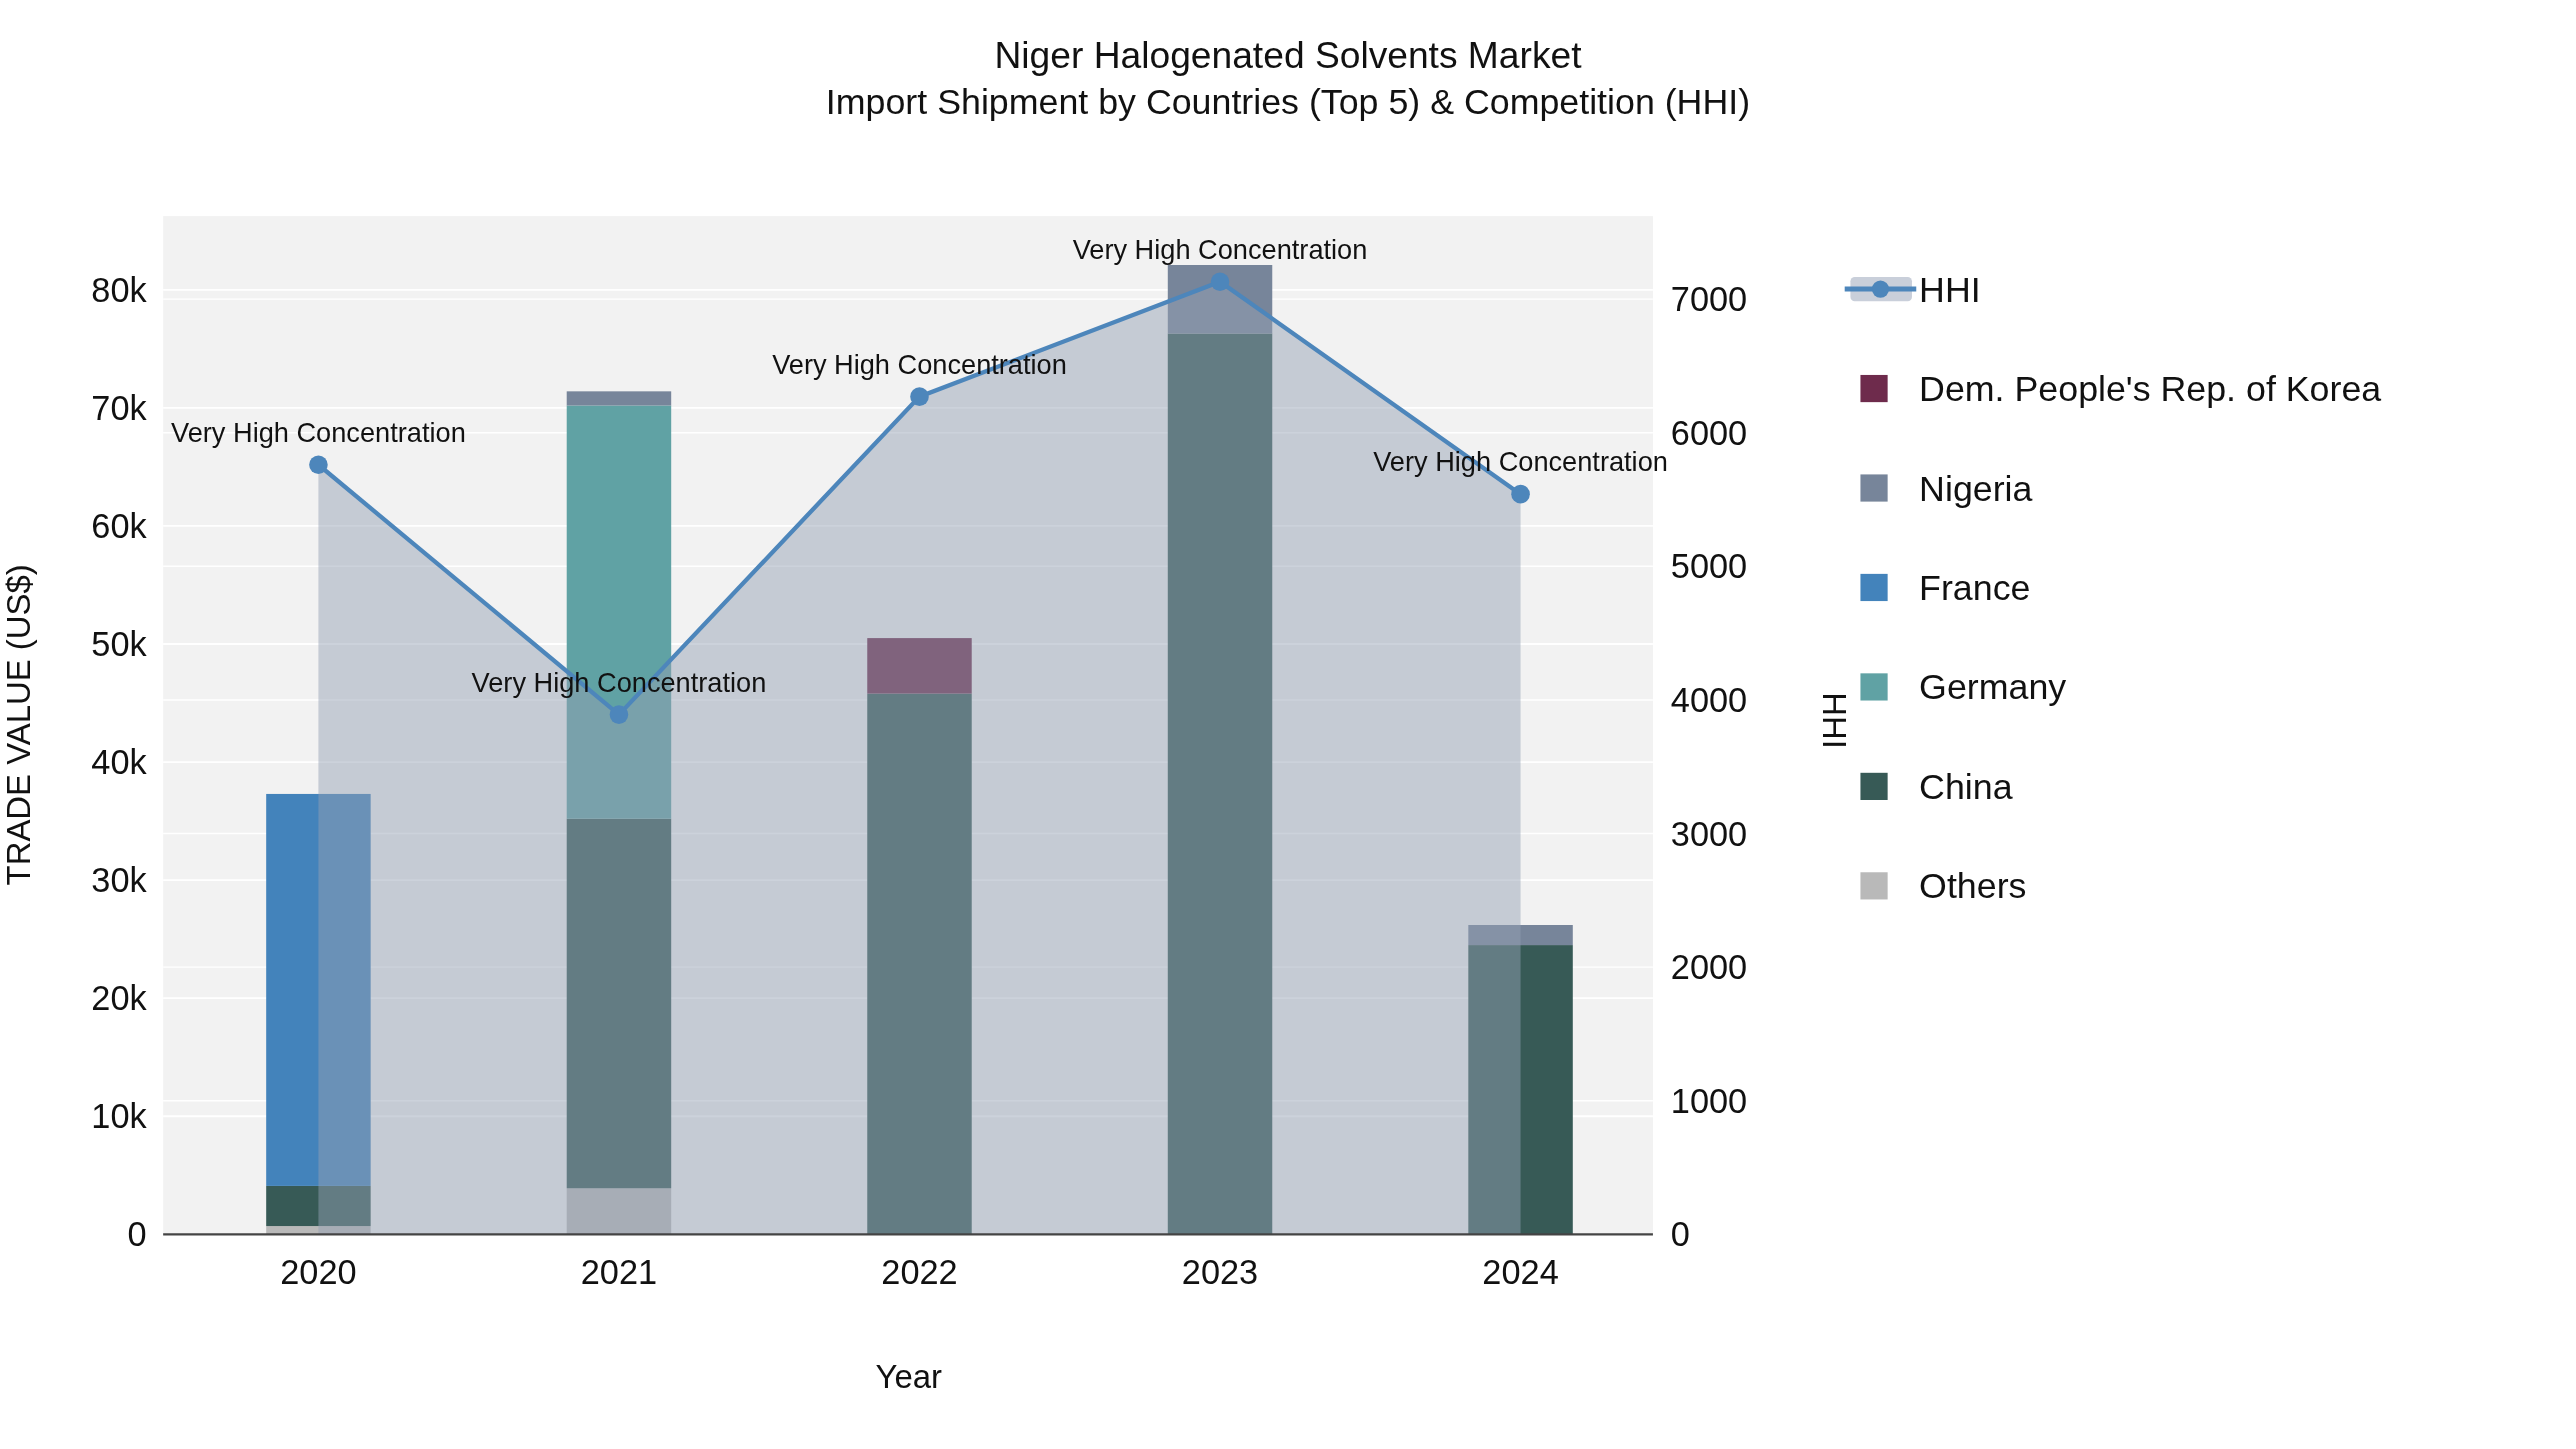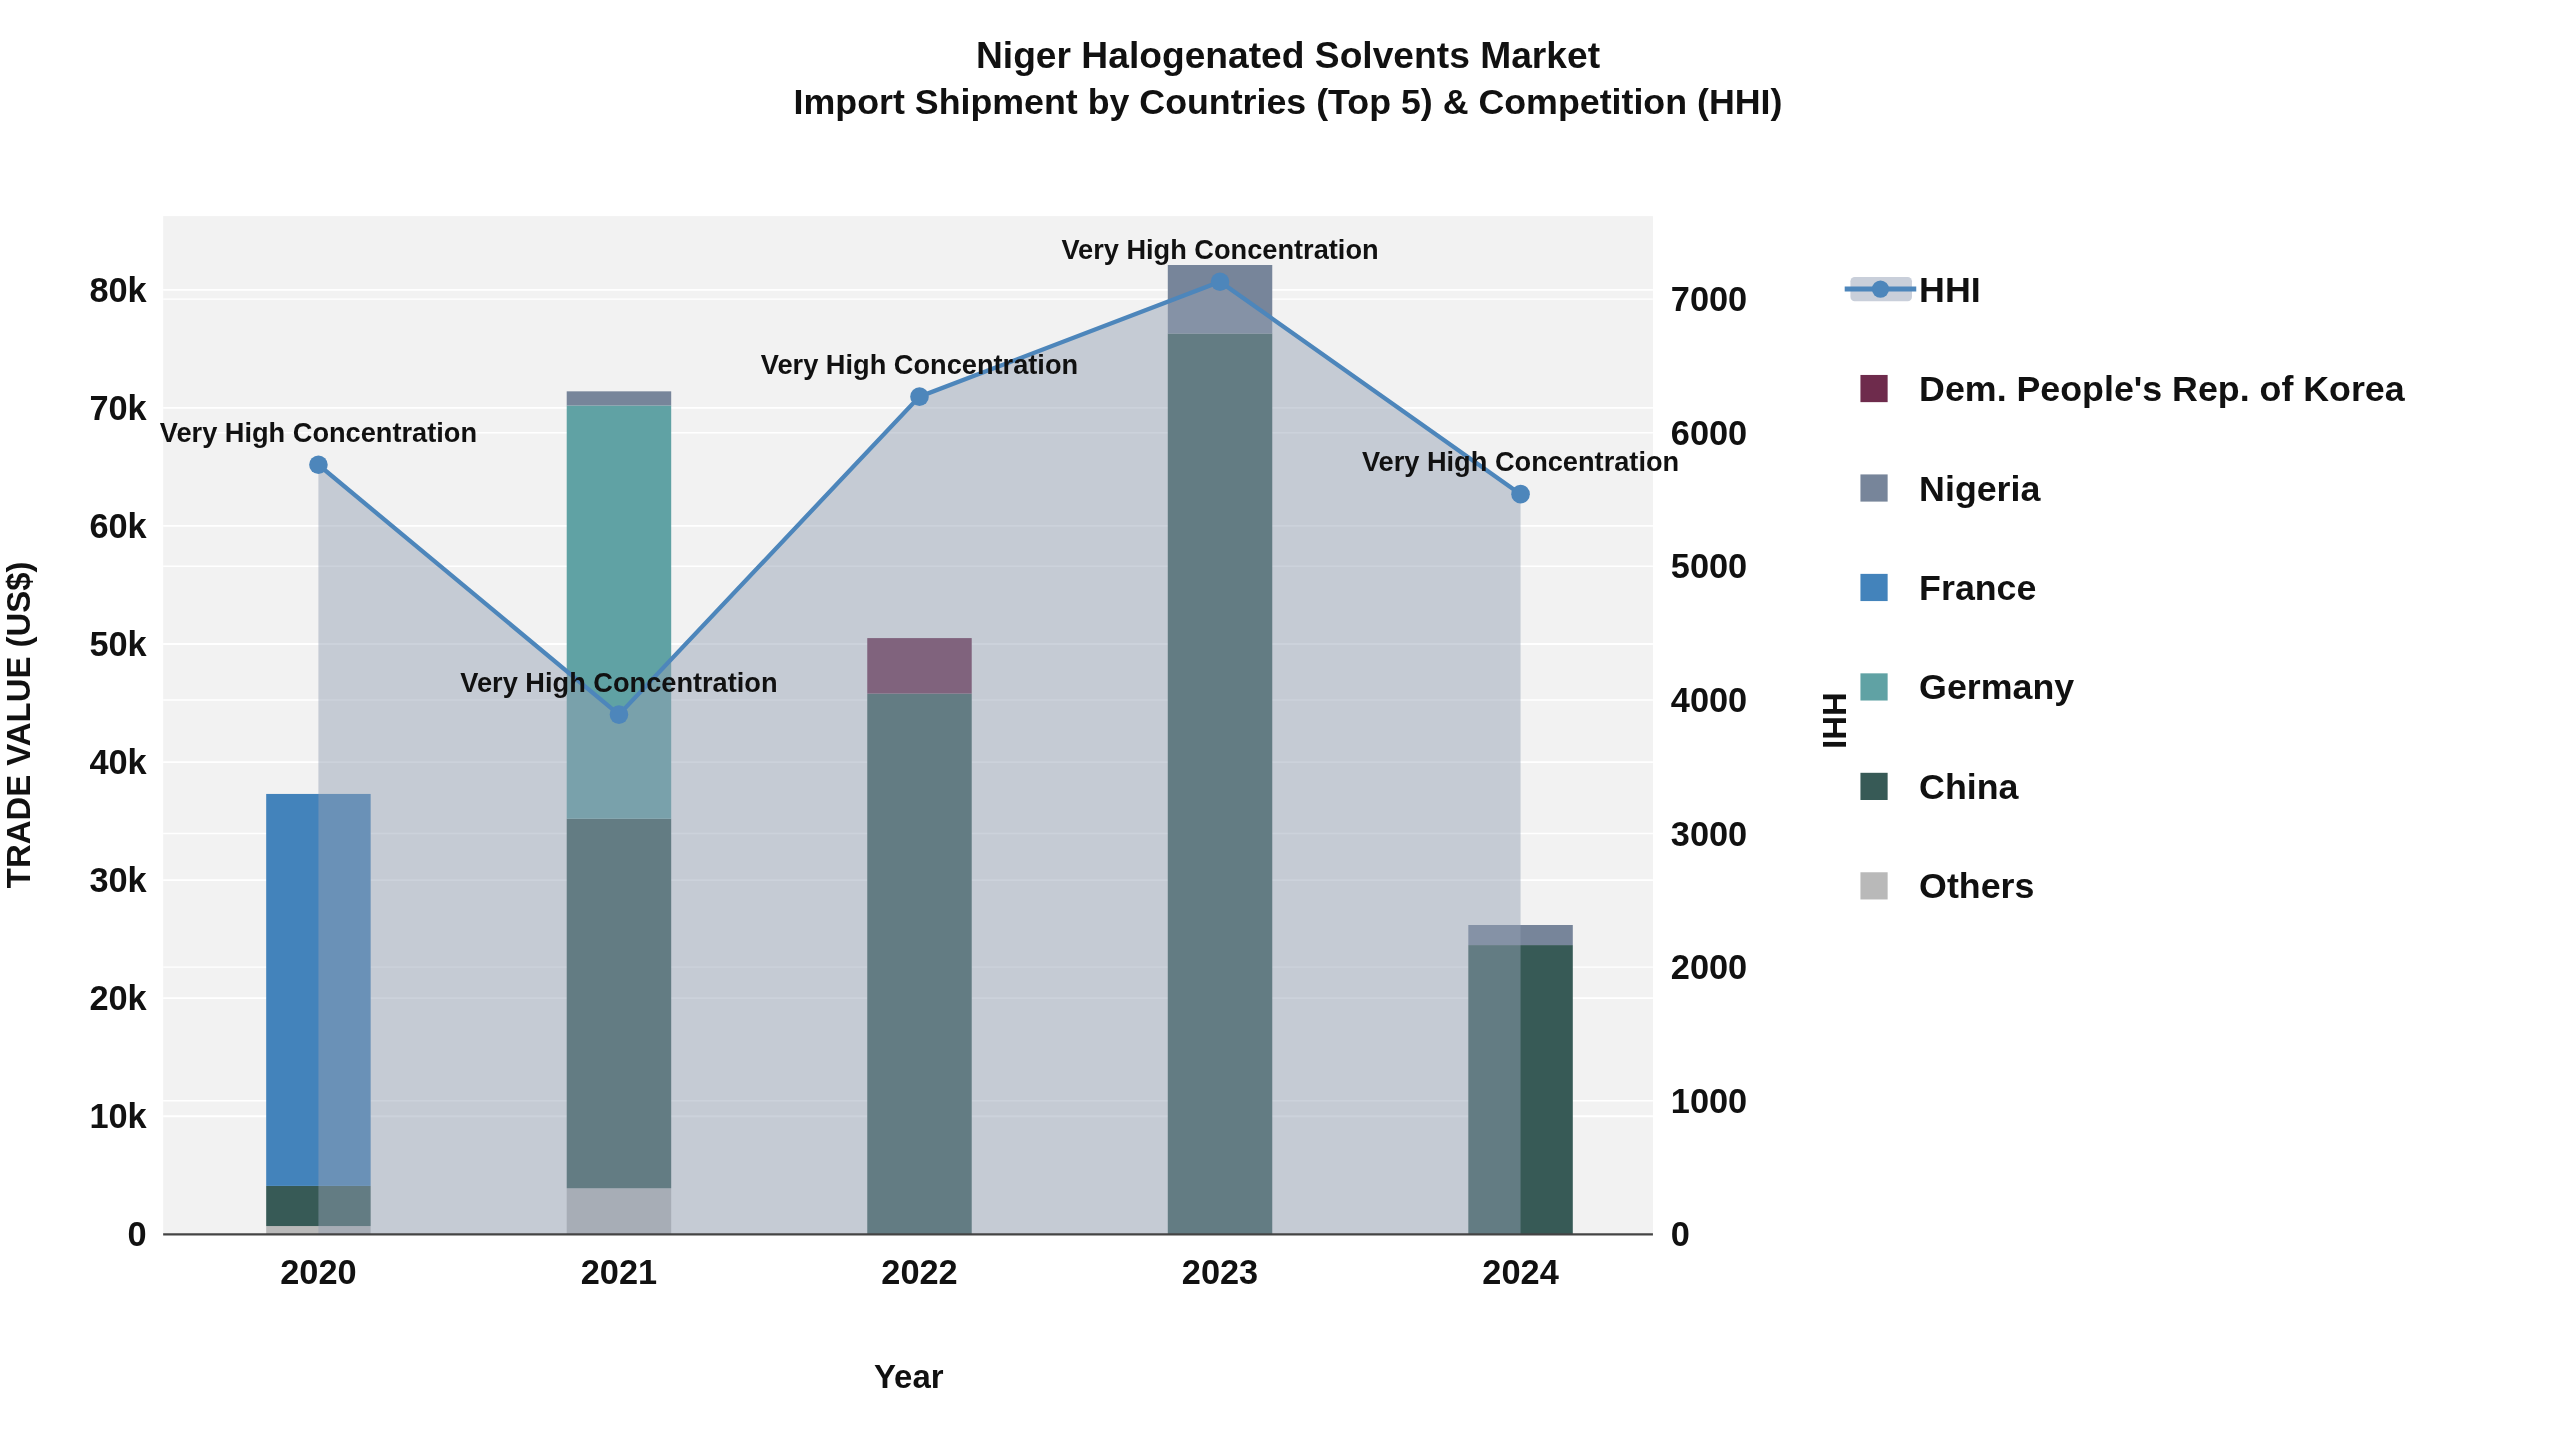--- a/index.html
+++ b/index.html
@@ -1,16 +1,16 @@
 <!DOCTYPE html>
 <html style="font-size:11.4px"><head>
 <meta charset="utf-8">
 <style>
   html,body{margin:0;padding:0;background:#ffffff;}
-  .fig{width:100vw;max-width:100%;font-weight:bold;}
+  .fig{width:100vw;max-width:100%;}
   svg{display:block;width:100%;height:auto;background:#ffffff;
       font-family:"Liberation Sans", sans-serif;}
   text{fill:#111111;}
   .tick{font-size:48px;}
   .ann{font-size:38px;}
   .legend-label{font-size:50px;}
   .axis-title{font-size:46px;}
   .title-main{font-size:52px;}
   .title-sub{font-size:50px;}
 </style>

